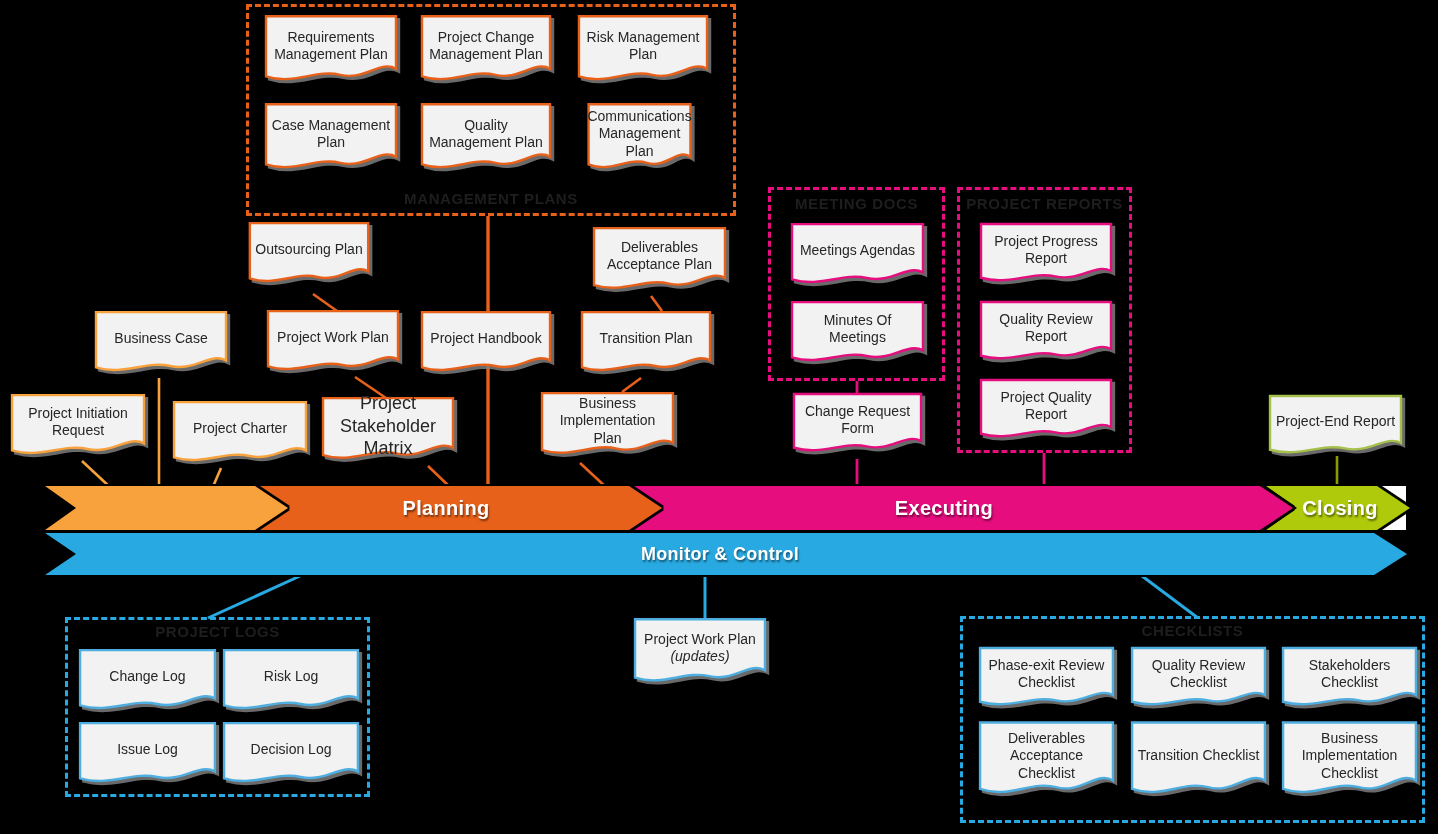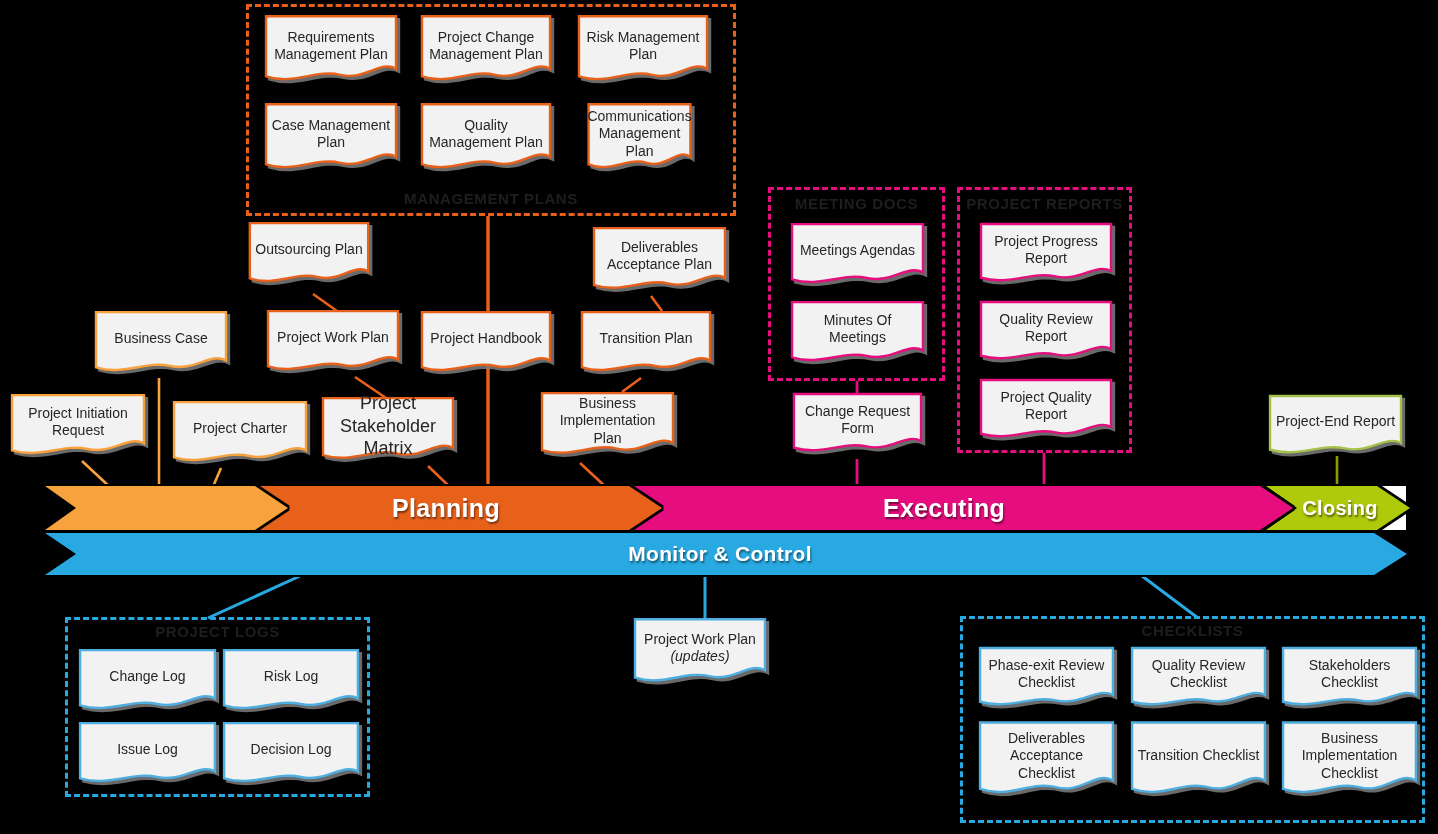--- a/index.html
+++ b/index.html
@@ -13,21 +13,21 @@
   line.c-exec{stroke:#E60D7E;stroke-width:2.8;}
   line.c-close{stroke:#8D9B00;stroke-width:2.6;}
   line.c-mon{stroke:#29A9E1;stroke-width:3;}
   
   .chev-wrap{position:absolute;z-index:4;
      filter:drop-shadow(2px 0 0 #000) drop-shadow(-2px 0 0 #000)
             drop-shadow(0 2px 0 #000) drop-shadow(0 -2px 0 #000);}
   .chev{width:100%;height:100%;
      clip-path:polygon(0 0,calc(100% - 33px) 0,100% 50%,calc(100% - 33px) 100%,0 100%,31px 50%);}
   .phase-label{position:absolute;z-index:6;display:flex;align-items:center;justify-content:center;
-     color:#fff;font-size:25px;font-weight:bold;letter-spacing:.3px;
+     color:#fff;font-size:20px;font-weight:bold;letter-spacing:.3px;
      text-shadow:1px 2px 2px rgba(0,0,0,.5);}
   .closing-bg{position:absolute;background:#fff;z-index:3;}
   
   .group{position:absolute;z-index:2;box-sizing:border-box;}
   .group-label{position:absolute;left:0;right:0;text-align:center;font-weight:bold;
      font-size:15px;letter-spacing:.6px;color:#1E1E1E;}
   .g-orange{border:3px dashed #E8611B;}
   .g-pink{border:3px dashed #E60D7E;}
   .g-blue{border:3px dashed #29A9E1;}
   
@@ -85,21 +85,21 @@
     <div class="chev" style="background:#F8A23D"></div>
   </div>
   <div class="chev-wrap" style="left:45px;top:533px;width:1362px;height:42px;z-index:4">
     <div class="chev" style="background:#29A9E1"></div>
   </div>
 
   <div class="phase-label" style="left:45px;top:486px;width:243px;height:44px">Initiating</div>
   <div class="phase-label" style="left:266px;top:486px;width:360px;height:44px">Planning</div>
   <div class="phase-label" style="left:664px;top:486px;width:560px;height:44px">Executing</div>
   <div class="phase-label" style="left:1284px;top:486px;width:112px;height:44px;font-size:20px">Closing</div>
-  <div class="phase-label" style="left:45px;top:533px;width:1350px;height:42px;font-size:21px">Monitor &amp; Control</div>
+  <div class="phase-label" style="left:45px;top:533px;width:1350px;height:42px;font-size:18px">Monitor &amp; Control</div>
 
   <div class="group g-orange" style="left:246px;top:4px;width:490px;height:212px">
     <div class="group-label" style="bottom:6px">MANAGEMENT PLANS</div>
   </div>
   <div class="group g-pink" style="left:768px;top:187px;width:177px;height:194px">
     <div class="group-label" style="top:5px">MEETING DOCS</div>
   </div>
   <div class="group g-pink" style="left:957px;top:187px;width:175px;height:266px">
     <div class="group-label" style="top:5px">PROJECT REPORTS</div>
   </div>

